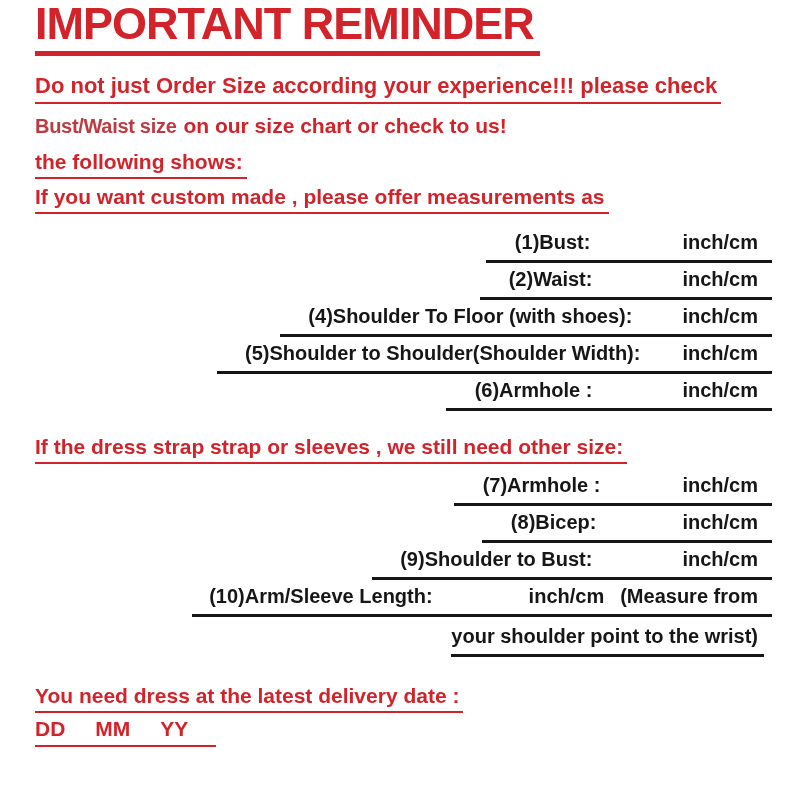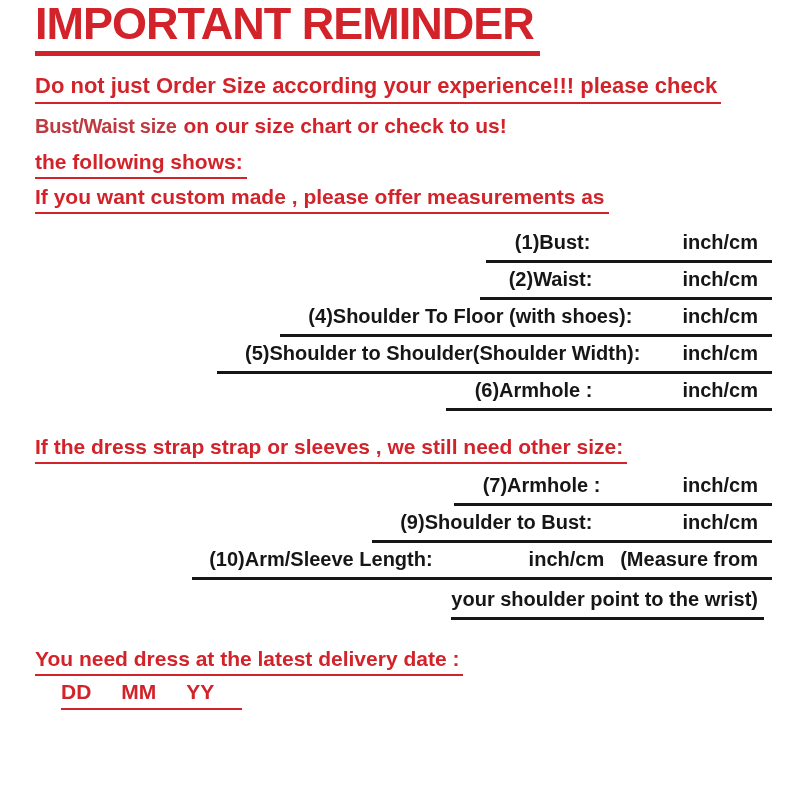--- a/index.html
+++ b/index.html
@@ -58,21 +58,21 @@
     padding:0 14px 6px 0;
   }
   .num{display:inline-block;width:53px;}
   .gap{display:inline-block;}
   .suffix{margin-left:16px;}
   .strap-heading{margin-top:24px;margin-bottom:10px;}
   .cont-row{margin:8px;}
 
   
   .delivery-heading{margin-top:27px;}
-  .date-row{margin-top:4px;margin-left:26px;}
+  .date-row{margin-top:4px;}
   .date-ul{
     display:inline-block;color:var(--red);
     font-size:21px;line-height:1.15;
     border-bottom:2px solid var(--red);
     padding:0 28px 4px 0;
   }
   .dgap{display:inline-block;width:30px;}
 </style>
 </head>
 <body>
@@ -126,20 +126,23 @@
   <div class="red-line strap-heading">
     <span class="red-ul fs21">If the dress strap strap or sleeves , we still need other size:</span>
   </div>
 
   <div class="list" style="margin-top:0">
 
     <div class="mrow">
       <span class="ul"><span class="num">(7)</span><span>Armhole :</span><span class="gap" style="width:82px"></span><span>inch/cm</span></span>
     </div>
 
+    <div class="mrow">
+      <span class="ul"><span class="num">(8)</span><span>Bicep:</span><span class="gap" style="width:86px"></span><span>inch/cm</span></span>
+    </div>
 
     <div class="mrow">
       <span class="ul"><span class="num">(9)</span><span>Shoulder to Bust:</span><span class="gap" style="width:90px"></span><span>inch/cm</span></span>
     </div>
 
     <div class="mrow">
       <span class="ul"><span class="num">(10)</span><span>Arm/Sleeve Length:</span><span class="gap" style="width:96px"></span><span>inch/cm</span><span class="suffix">(Measure from</span></span>
     </div>
 
     <div class="mrow cont-row">

